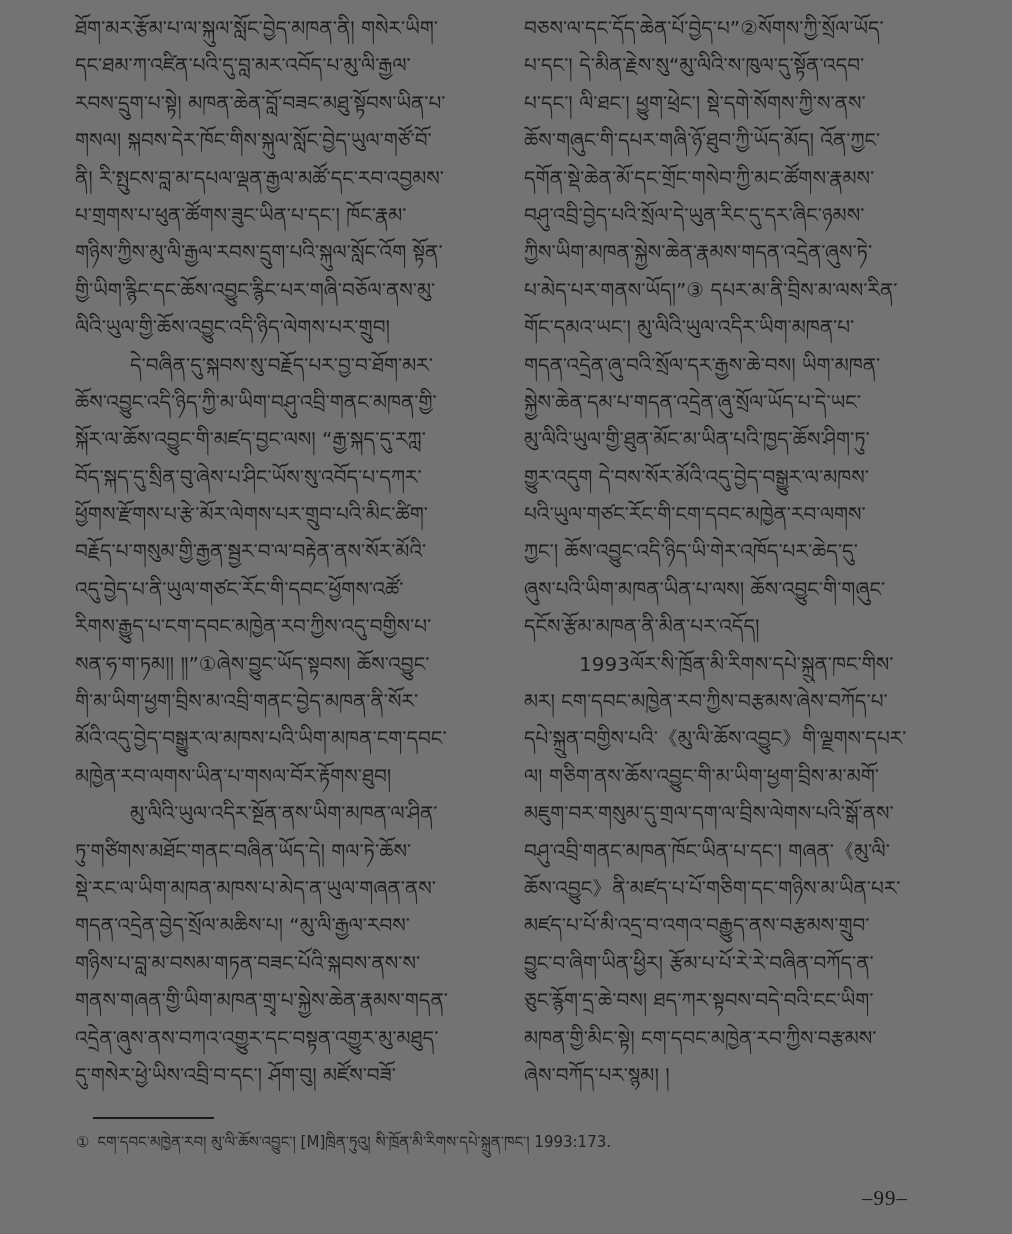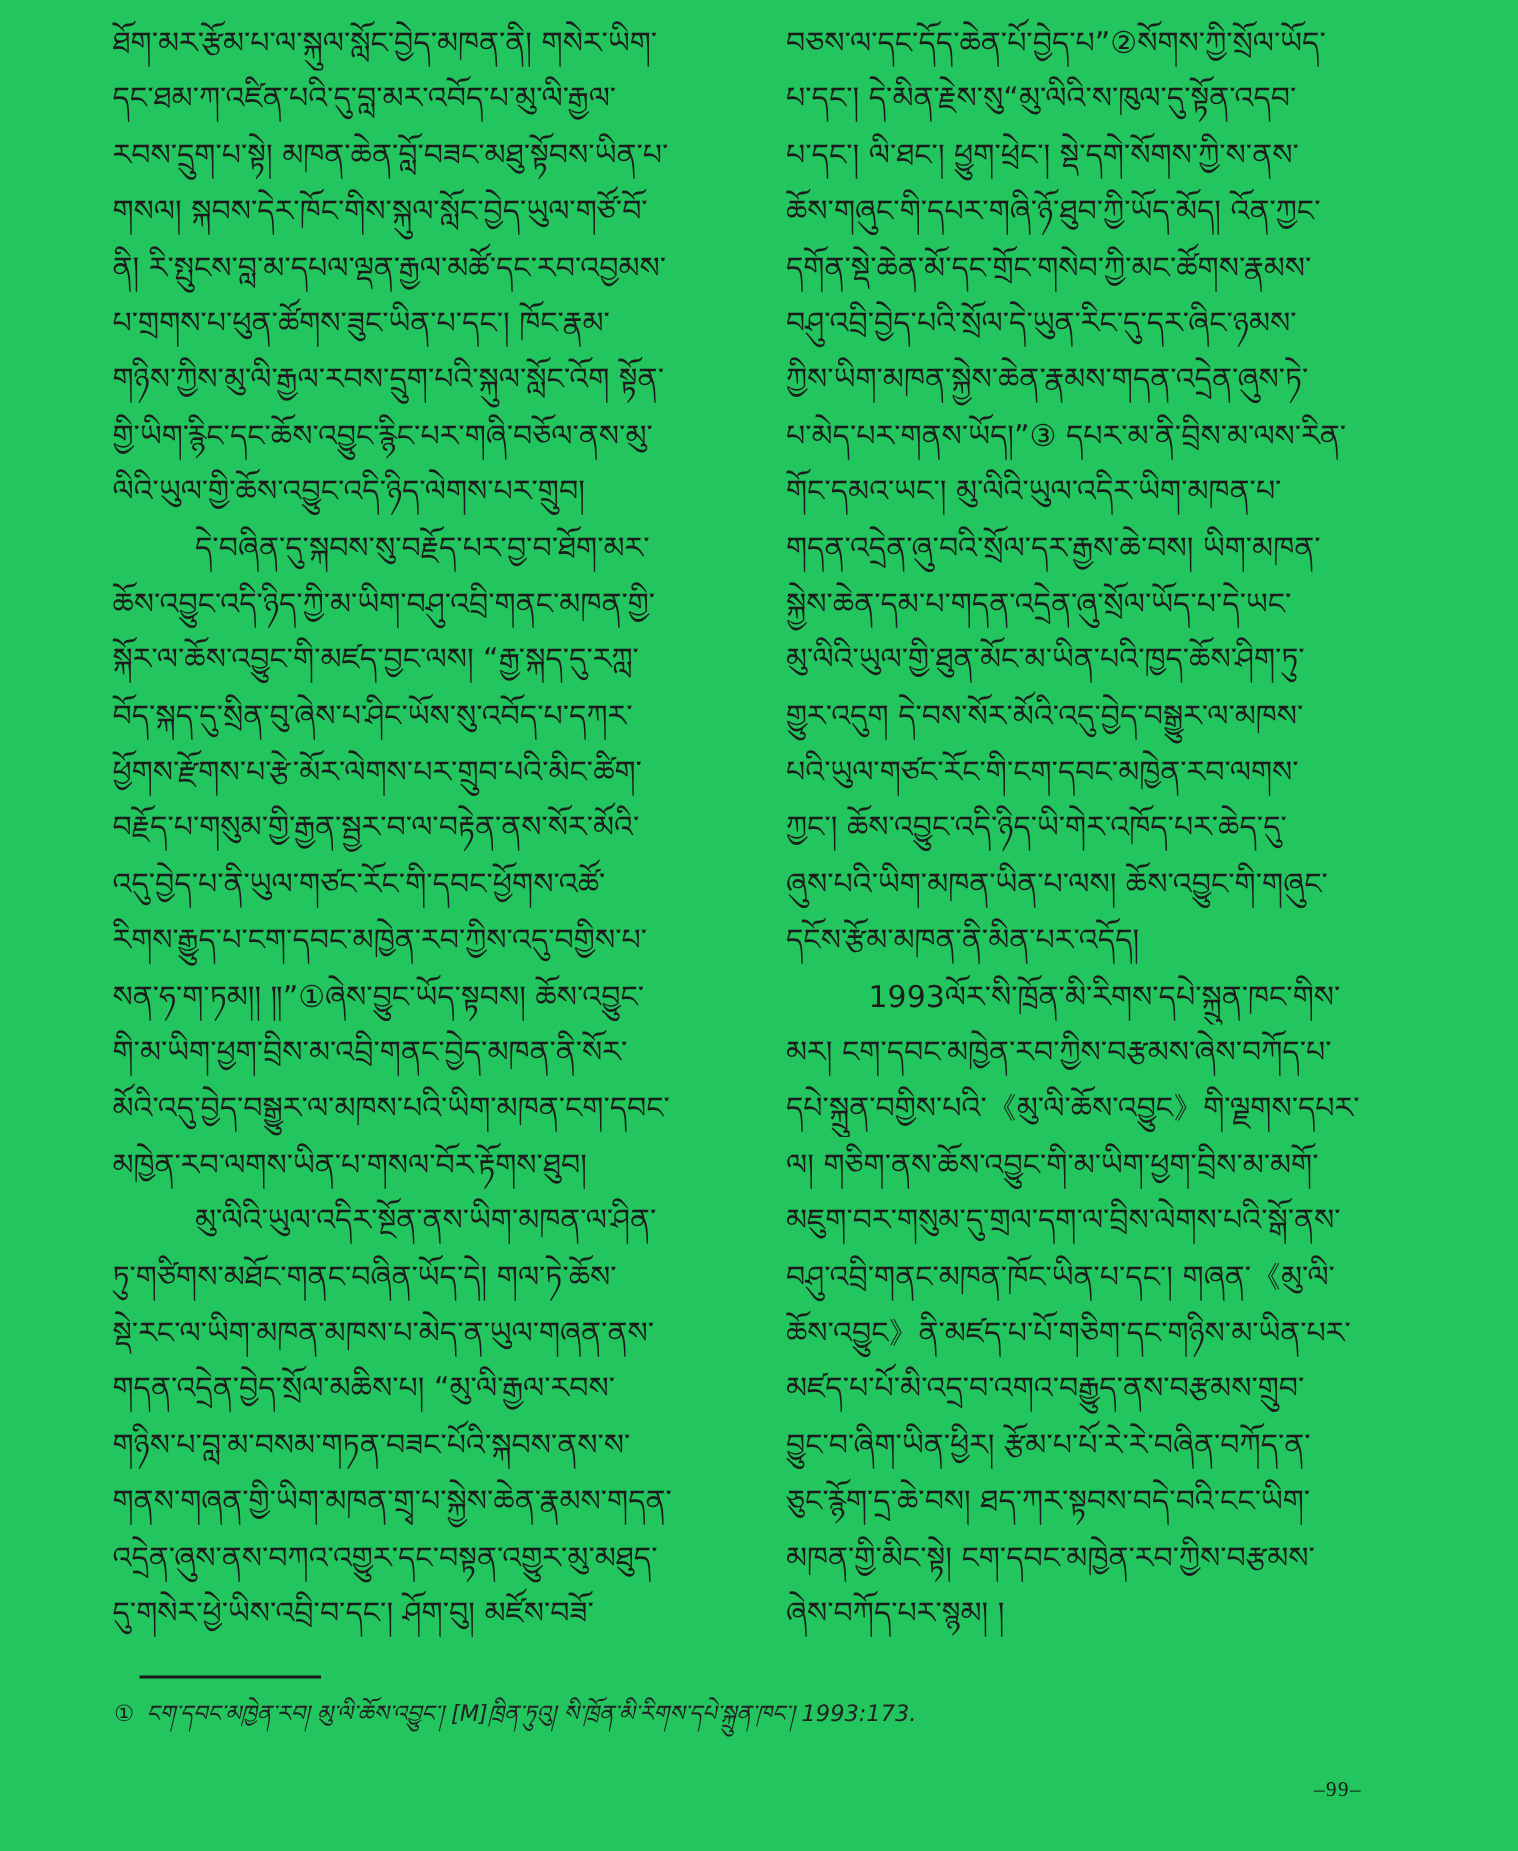--- a/index.html
+++ b/index.html
@@ -5,21 +5,21 @@
   html, body {
     margin: 0;
     padding: 0;
     background: #e8e8e8;
   }
   .page {
     position: relative;
     width: 1012px;
     height: 1234px;
     margin: 0 auto;
-    background: #22c55e;
+    background: #737373;
     color: #1c1c1c;
     overflow: hidden;
     font-family: "DejaVu Sans", sans-serif;
   }
   .columns {
     position: absolute;
     top: 10px;
     left: 75px;
     right: 62px;
     display: flex;
@@ -61,26 +61,26 @@
     line-height: 32px;
     white-space: nowrap;
     overflow: hidden;
     color: #222;
     font-family: "Liberation Serif", serif;
   }
   .footnote-marker {
     margin-right: 8px;
     font-family: "Liberation Serif", serif;
   }
-  .footnote-text { font-family: "DejaVu Sans", "Liberation Serif", serif; font-style: italic; }
+  .footnote-text { font-family: "DejaVu Sans", "Liberation Serif", serif; }
   .page-number {
     position: absolute;
     top: 1186px;
     right: 104px;
-    font-size: 14px;
+    font-size: 21px;
     letter-spacing: 1px;
     color: #181818;
     font-family: "Liberation Serif", serif;
   }
 </style>
 </head>
 <body>
 
 <div class="page">
   <div class="columns">

